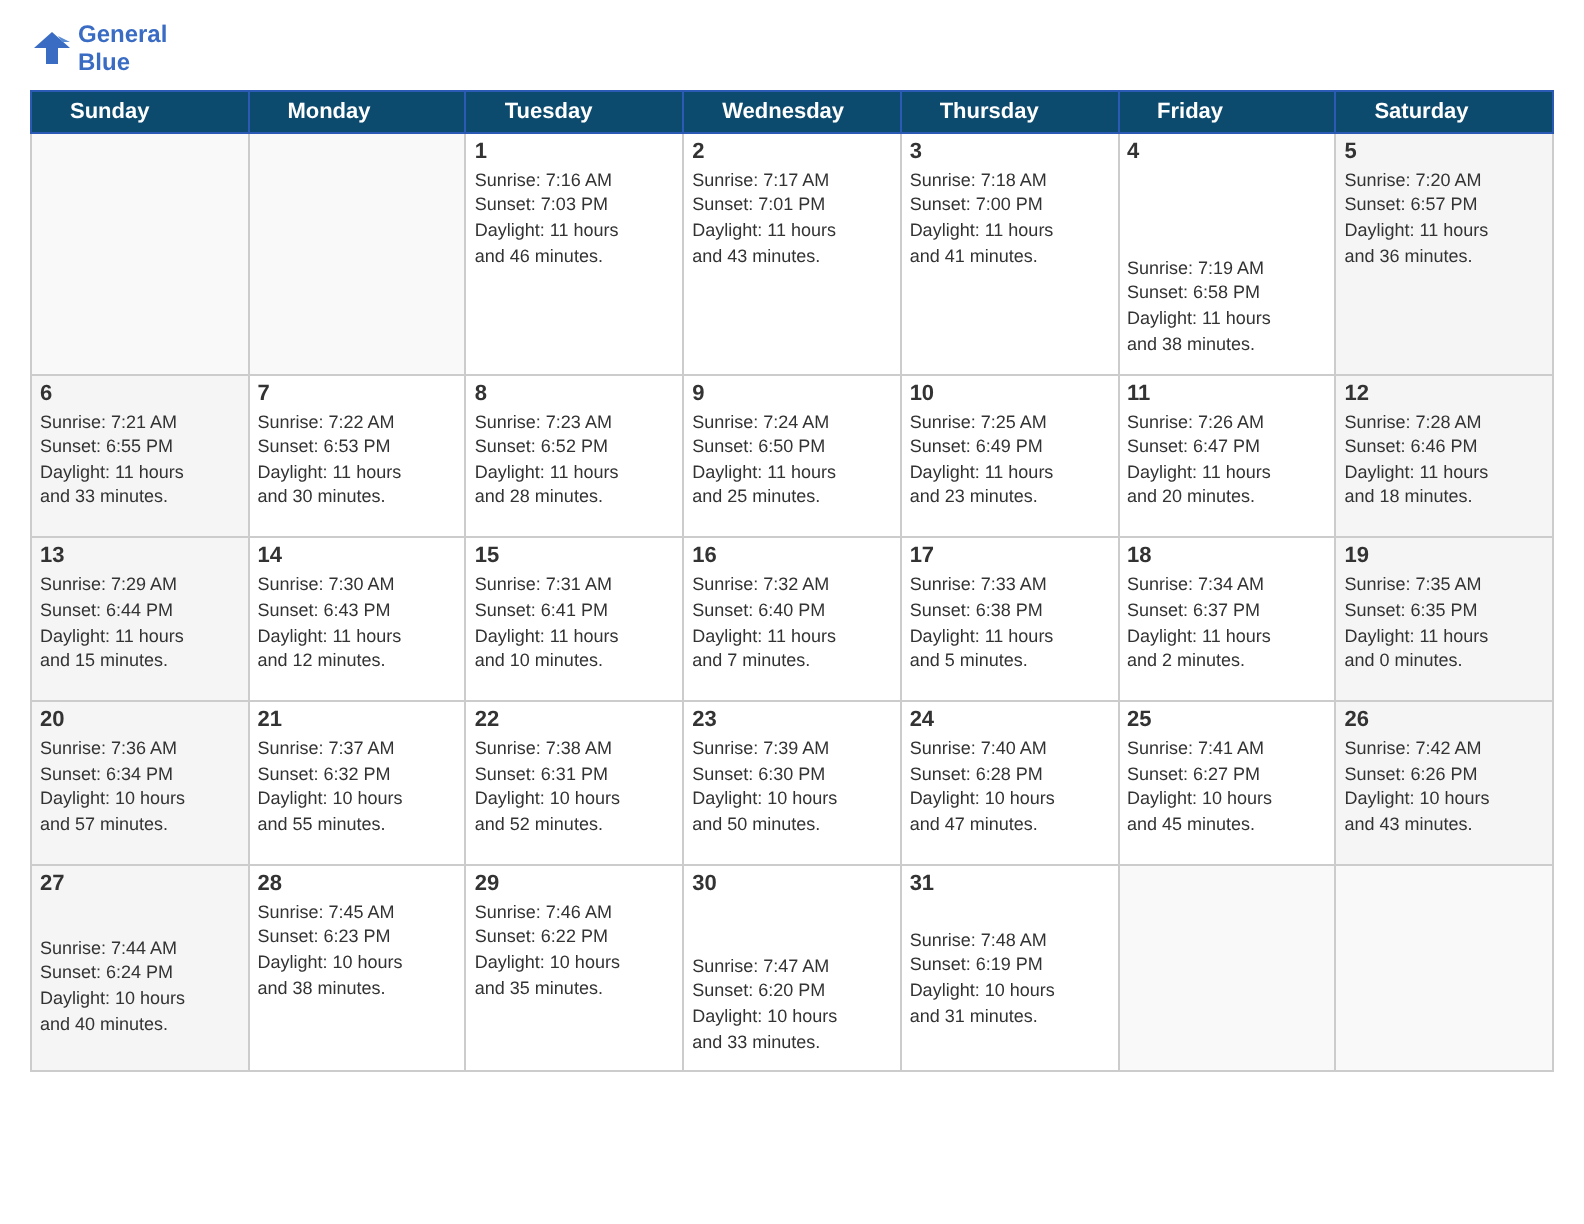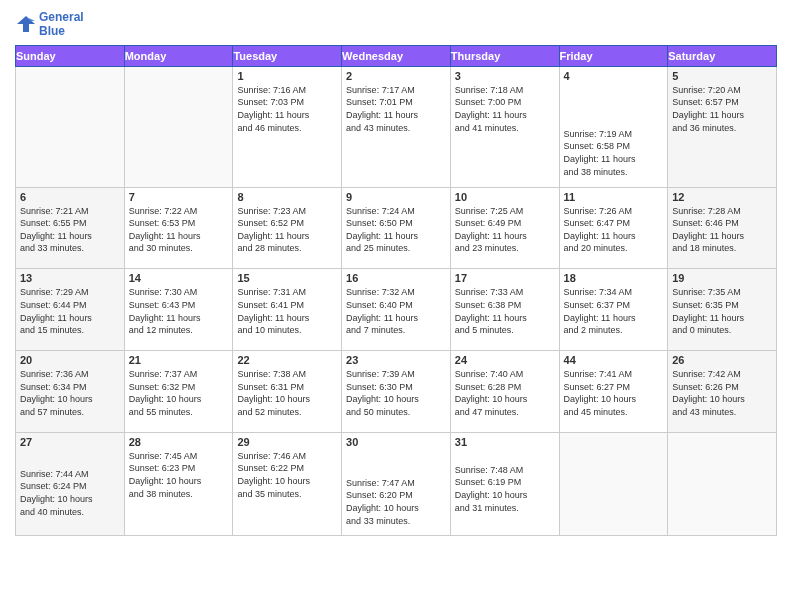--- a/index.html
+++ b/index.html
@@ -42,25 +42,25 @@
       color: #555;
     }
     .calendar {
       flex: 1;
       border: 1px solid #ccc;
       border-collapse: collapse;
       width: 100%;
       table-layout: fixed;
     }
     .calendar th {
-      background-color: #8b5cf6;
+      background-color: #0c4a6e;
       color: white;
       font-size: 11px;
       font-weight: bold;
-      padding: 4px 0;
+      padding: 4px 19px;
       border: 1px solid #2a5ab4;
       text-align: left;
     }
     .calendar td {
       border: 1px solid #ccc;
       vertical-align: top;
       padding: 3px 4px;
       font-size: 9.5px;
       color: #333;
       height: 78px;
@@ -296,21 +296,21 @@
 and 50 minutes.</div>
           </td>
           <td>
             <span class="day-number">24</span>
             <div class="day-info" style="white-space: pre-line;">Sunrise: 7:40 AM
 Sunset: 6:28 PM
 Daylight: 10 hours
 and 47 minutes.</div>
           </td>
           <td>
-            <span class="day-number">44</span>
+            <span class="day-number">25</span>
             <div class="day-info" style="white-space: pre-line;">Sunrise: 7:41 AM
 Sunset: 6:27 PM
 Daylight: 10 hours
 and 45 minutes.</div>
           </td>
           <td class="weekend">
             <span class="day-number">26</span>
             <div class="day-info" style="white-space: pre-line;">Sunrise: 7:42 AM
 Sunset: 6:26 PM
 Daylight: 10 hours

